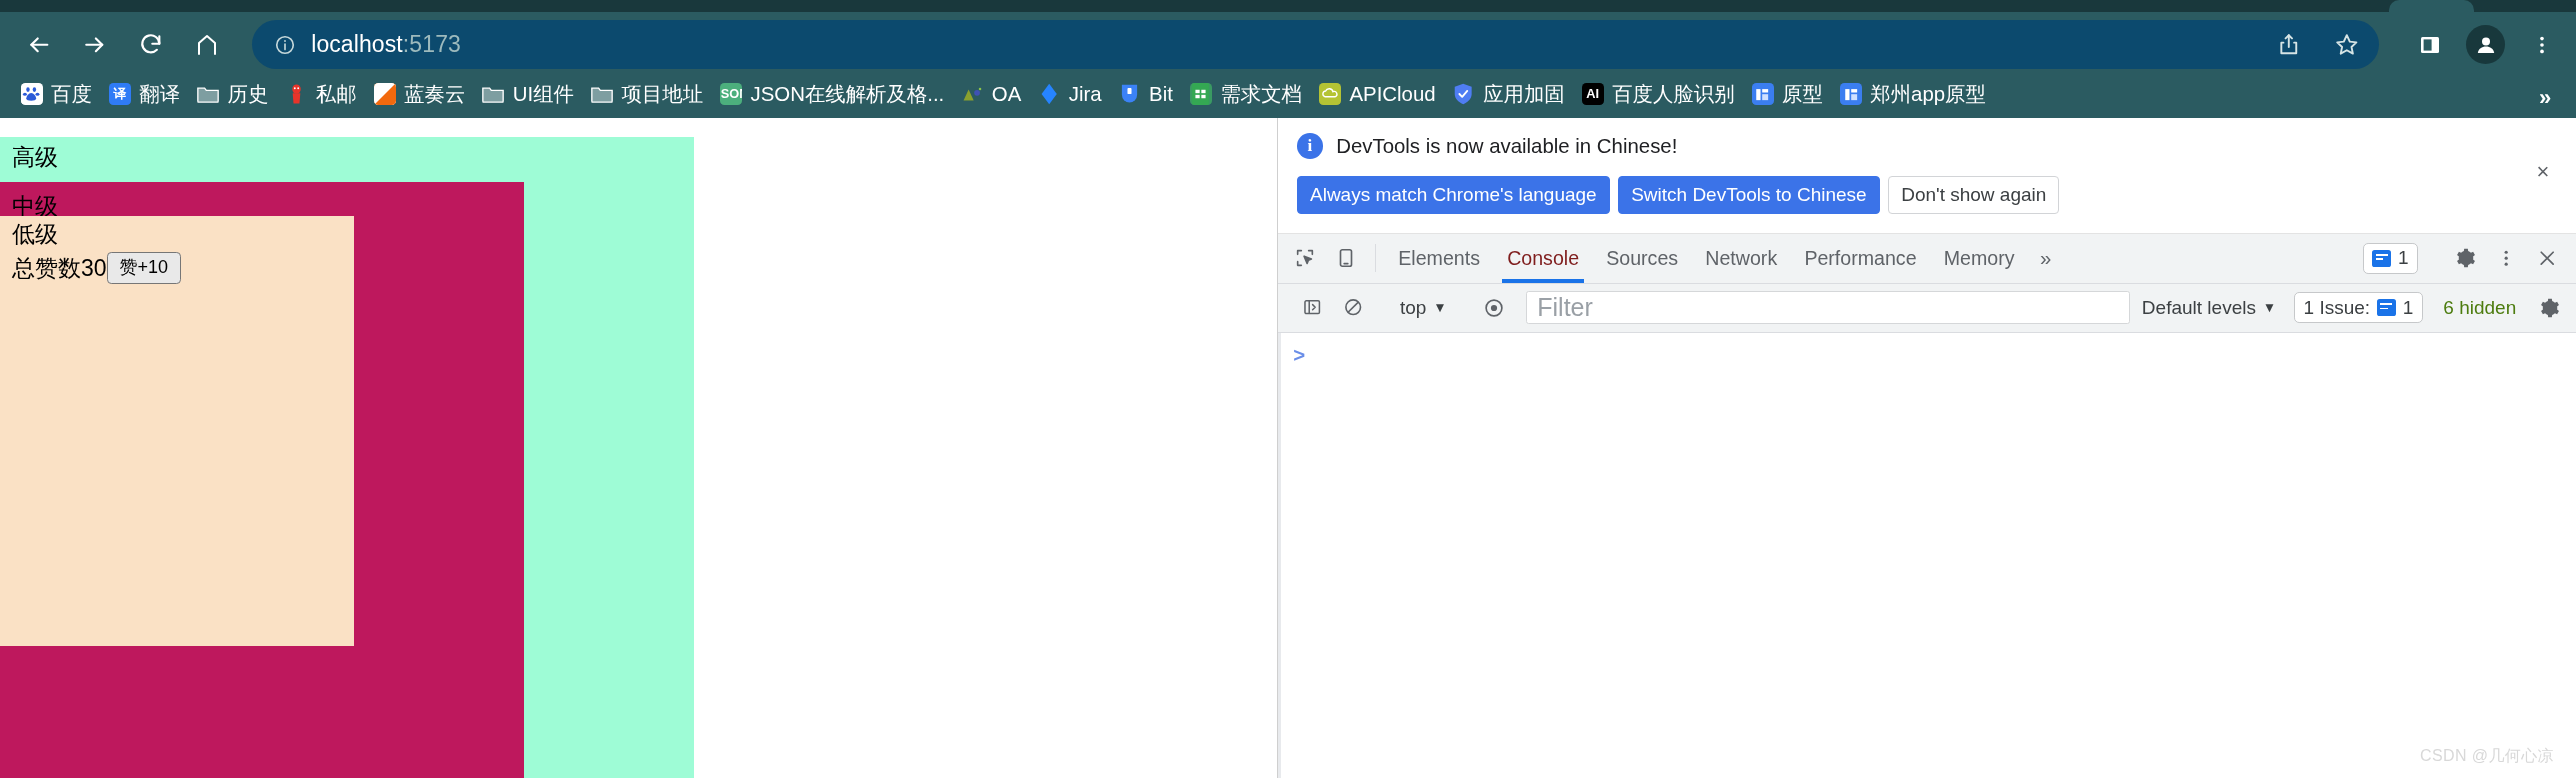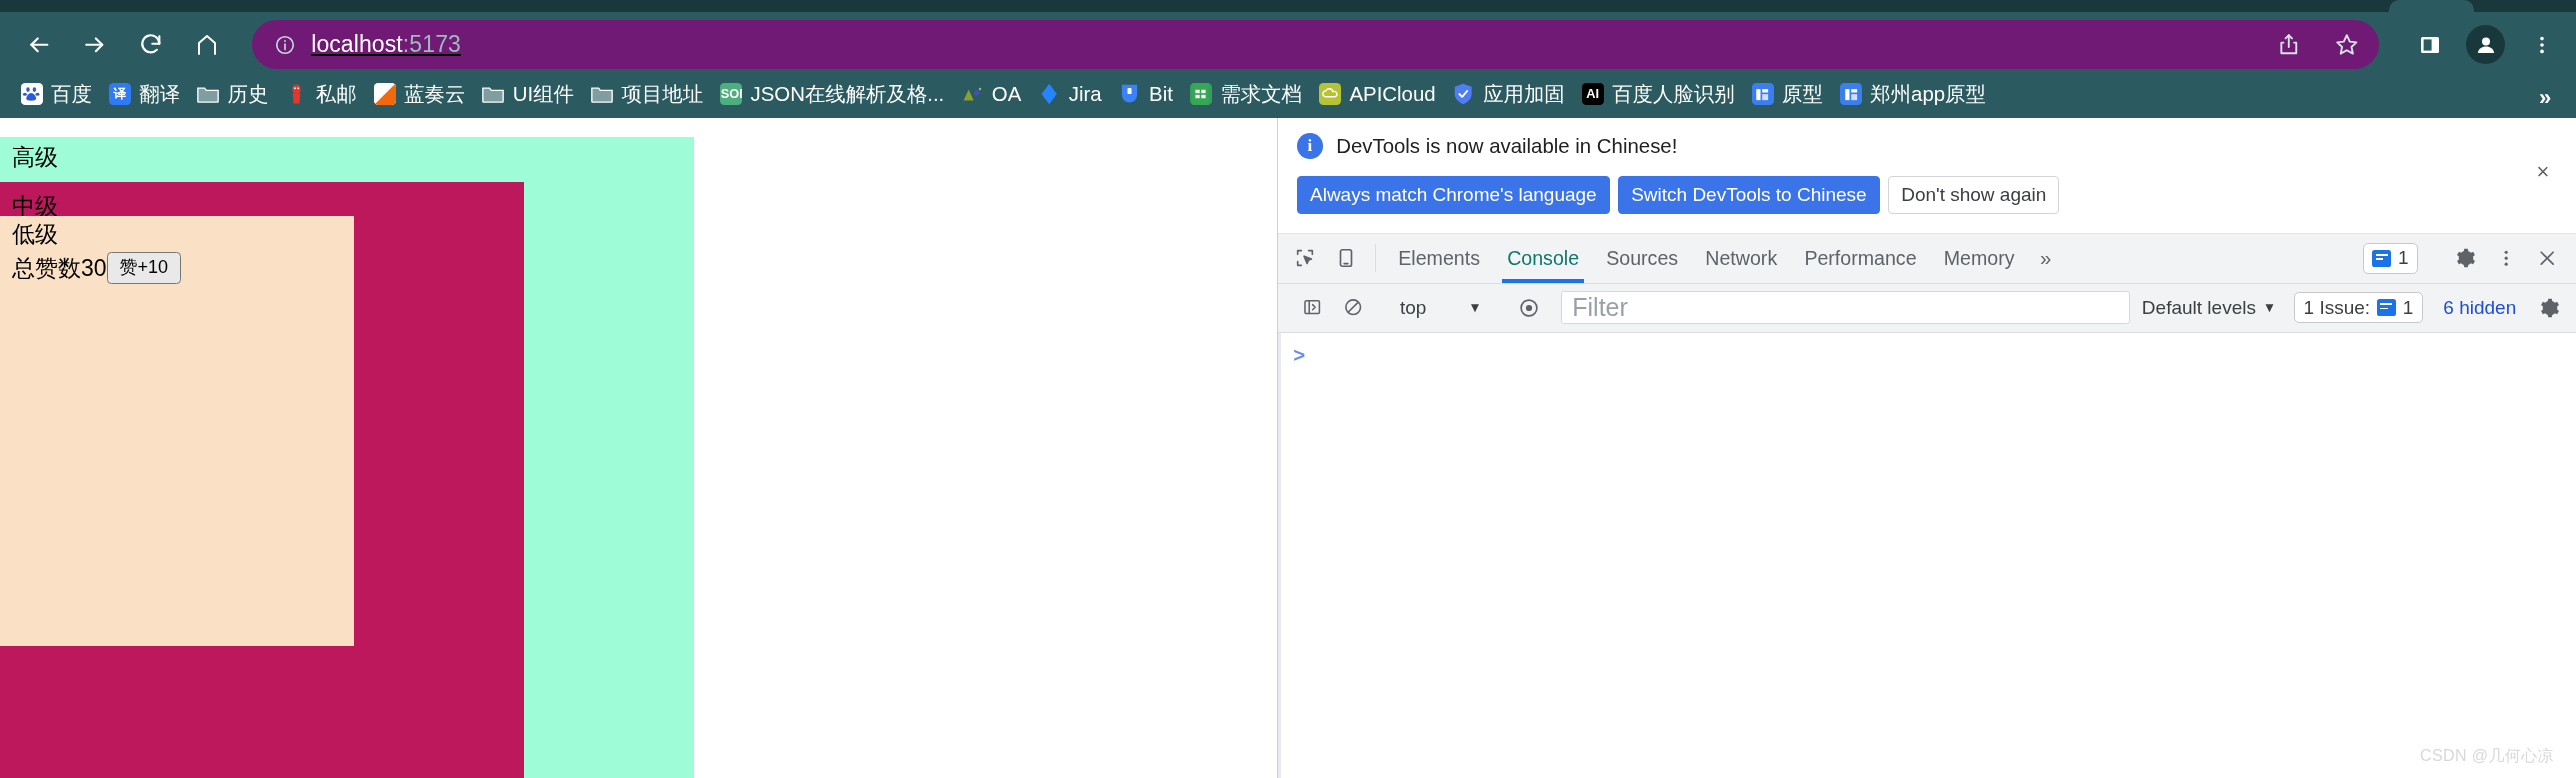--- a/index.html
+++ b/index.html
@@ -27,24 +27,23 @@
   }
   .navbtn{
     width:51px;height:51px;margin-left:5.1px;
     display:flex;align-items:center;justify-content:center;
     border-radius:50%;flex:0 0 auto;
   }
   .navbtn:first-child{margin-left:13.6px;}
   .navbtn svg{display:block;}
   .omnibox{
     flex:1 1 auto;height:49px;margin:0 12px 0 19px;
-    background:#701a75;border-radius:25px;
+    background:#0c4a6e;border-radius:25px;
     display:flex;align-items:center;
     min-width:0;
-    text-decoration:underline;
   }
   .omni-icon{
     width:22px;height:22px;margin-left:22px;margin-right:15.3px;flex:0 0 auto;
   }
   .omni-text{
     font-size:23px;color:#ffffff;letter-spacing:0.1px;white-space:nowrap;
   }
   .omni-text .dim{color:#9dbabd;}
   .omni-actions{margin-left:auto;display:flex;align-items:center;}
   .omni-actions .navbtn{margin-left:0;margin-right:6.8px;}
@@ -163,21 +162,21 @@
   .dt-iconbtn{
     width:41px;display:flex;align-items:center;justify-content:center;color:#5f6368;
     flex:0 0 auto;
   }
   .dt-iconbtn:first-child{margin-left:6.8px;}
   .dt-sep{width:0.9px;margin:10.2px 8.5px;background:#dadce0;flex:0 0 auto;}
   .dt-tab{
     display:flex;align-items:center;padding:0 13.6px;font-size:19.6px;color:#5f6368;
     position:relative;flex:0 0 auto;white-space:nowrap;
   }
-  .dt-tab.active{color:#0f766e;justify-content:center;}
+  .dt-tab.active{color:#7f1d1d;justify-content:center;}
   .dt-tab.active:after{
     content:"";position:absolute;left:8.5px;right:8.5px;bottom:0;height:3.4px;background:#1a73e8;
   }
   .dt-more{
     display:flex;align-items:center;padding:0 12px;color:#5f6368;font-size:20.4px;flex:0 0 auto;
   }
   .dt-tabright{margin-left:auto;display:flex;align-items:center;padding-right:8.5px;flex:0 0 auto;}
   .issue-chip{
     display:flex;align-items:center;gap:6.8px;border:0.9px solid #c6c8ca;border-radius:5.1px;
     padding:3.4px 8.5px;background:#fff;margin-right:8.5px;
@@ -188,30 +187,30 @@
   .issue-sq:before{content:"";position:absolute;left:3.4px;top:4.3px;width:12px;height:1.7px;background:#fff;}
   .issue-sq:after{content:"";position:absolute;left:3.4px;top:8.5px;width:7.7px;height:1.7px;background:#fff;}
   .issue-num{font-size:19px;color:#3c4043;}
 
   .dt-console-toolbar{
     height:48px;background:#f1f3f4;border-bottom:0.9px solid #dadce0;
     display:flex;align-items:center;flex:0 0 auto;padding:0 6.8px;
   }
   .ctx-select{
     display:flex;align-items:center;font-size:19px;color:#3c4043;padding:0 8.5px;
-    white-space:nowrap;flex:0 0 auto;gap:35px;
+    white-space:nowrap;flex:0 0 auto;
   }
   .caret{margin-left:6.8px;font-size:13.6px;}
   .filter-input{
     flex:1 1 auto;height:31px;background:#ffffff;border:0.9px solid #d5d7d9;border-radius:2.6px;
     margin:0 12px;display:flex;align-items:center;padding:0 10.2px;min-width:0;
   }
   .filter-placeholder{font-size:25px;color:#9aa0a6;}
   .levels{display:flex;align-items:center;font-size:19px;color:#3c4043;white-space:nowrap;flex:0 0 auto;}
-  .hidden-count{font-size:19px;color:#1d4ed8;margin:0 12px;white-space:nowrap;flex:0 0 auto;}
+  .hidden-count{font-size:19px;color:#4d7c0f;margin:0 12px;white-space:nowrap;flex:0 0 auto;}
 
   .dt-console-body{
     flex:1 1 auto;background:#ffffff;position:relative;overflow:hidden;
   }
   .prompt-row{display:flex;align-items:flex-start;padding:12px 0 0 15.3px;}
   .prompt-caret{color:#6a8ee8;font-size:20.4px;font-weight:700;line-height:1;}
   .dt-leftrail{
     position:absolute;left:0;top:0;bottom:0;width:2.6px;background:#e8eaed;
   }
 

